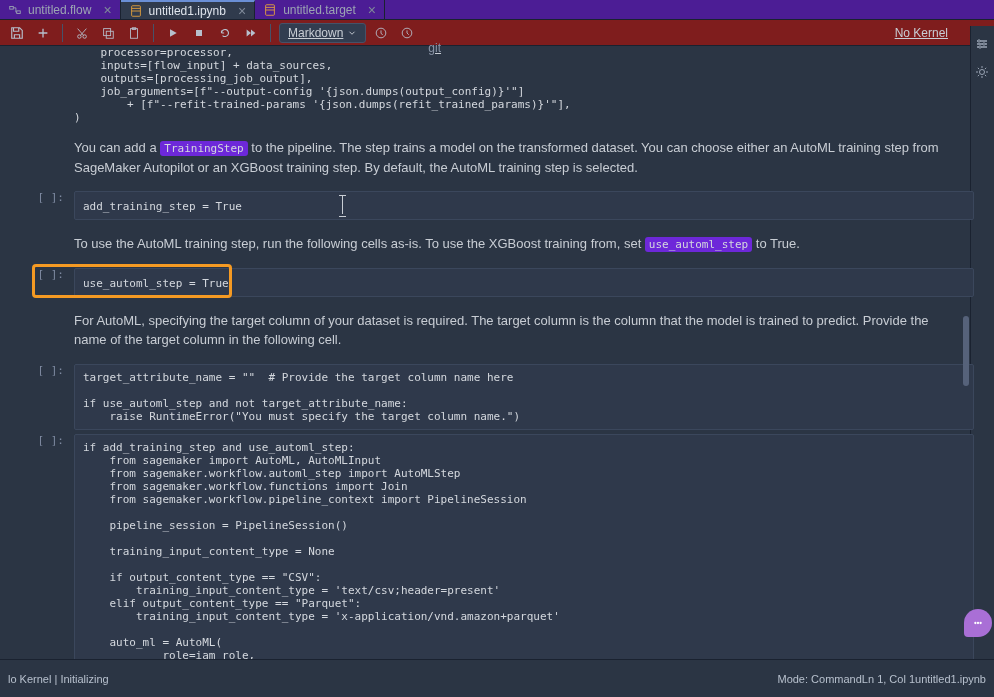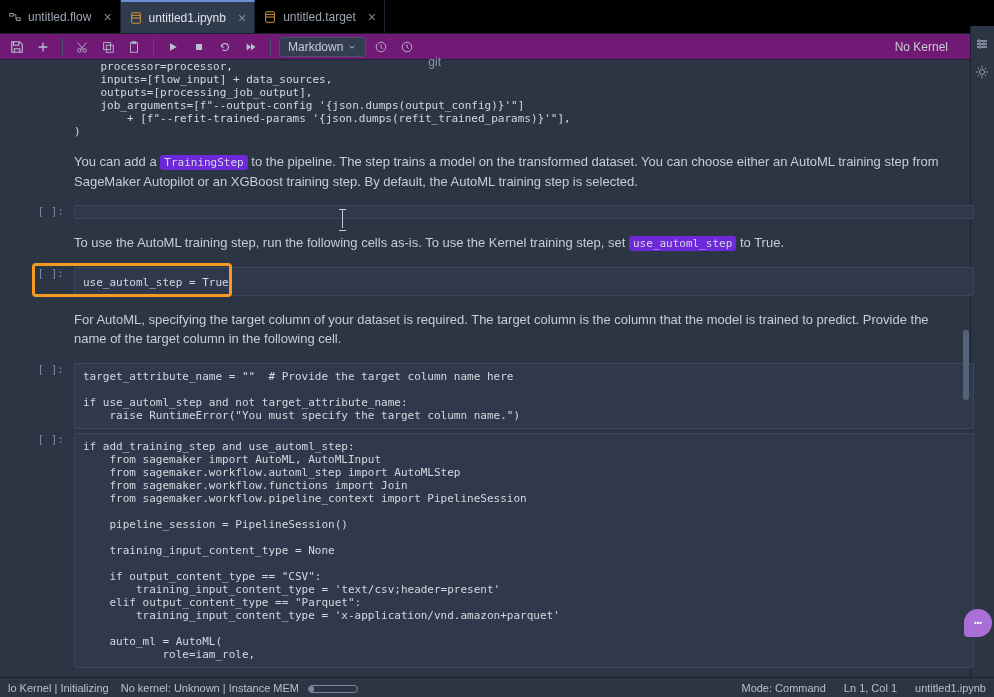--- a/index.html
+++ b/index.html
@@ -7,39 +7,40 @@
   width: 994px; height: 697px;
   background: #2b3544;
   color: #c8cdd4;
   font-family: -apple-system, BlinkMacSystemFont, "Segoe UI", Arial, sans-serif;
   font-size: 13px;
   overflow: hidden;
   position: relative;
 }
 .tabbar {
   display: flex;
-  height: 34px;
-  background: #000000;
+  height: 20px;
+  background: #4c1d95;
   border-bottom: 1px solid #1a2230;
 }
 .tab {
   display: flex; align-items: center;
   padding: 0 8px; gap: 6px;
   border-right: 1px solid #1a2230;
   color: #9ca5b3;
   font-size: 12px;
 }
 .tab.active { color: #dfe4ec; border-top: 2px solid #6a8fd6; background: #303b4d; }
 .tab-icon { width: 14px; height: 14px; }
 .tab-close { color: #7f8a99; cursor: pointer; font-size: 14px; margin-left: 6px; }
 .toolbar {
   display: flex; align-items: center; height: 26px;
   padding: 0 6px; gap: 4px;
-  background: #701a75;
+  background: #7f1d1d;
   border-bottom: 1px solid #1a2230;
+  text-decoration: underline;
 }
 .tbtn {
   width: 22px; height: 22px; display:flex; align-items:center; justify-content:center;
   color: #b7c0cd; border-radius: 3px;
 }
 .divider { width:1px; height:18px; background:#465269; margin:0 4px; }
 .dropdown {
   display:flex; align-items:center; gap:4px;
   background:#323d50; border:1px solid #465269;
   padding: 2px 8px; border-radius:3px; color:#c8cdd4; font-size:12px;
@@ -104,26 +105,26 @@
 .chat-fab {
   position:absolute; right:2px; bottom:60px;
   width:28px; height:28px; background:#a96fd6; border-radius:50% 50% 50% 4px;
   display:flex; align-items:center; justify-content:center; color:#fff;
 }
 .scroll-thumb {
   position:absolute; right:25px; top:270px; width:6px; height:70px;
   background:#56627a; border-radius:3px;
 }
 .statusbar {
-  position:absolute; bottom:0; left:0; right:0; height:20px;
+  position:absolute; bottom:0; left:0; right:0; height:38px;
   background:#2b3544; border-top:1px solid #1a2230;
   display:flex; align-items:center; font-size:11px; color:#b7c0cd;
   padding: 0 8px; gap:12px;
 }
-.status-right { margin-left:auto; display:flex; gap:18px; align-items:center;padding-left:9px; }
+.status-right { margin-left:auto; display:flex; gap:0; align-items:center;padding-left:9px; }
 .mem-bar { width:50px; height:8px; border:1px solid #7d879a; border-radius:4px; position:relative; }
 .mem-fill { position:absolute; left:0; top:0; bottom:0; width:10%; background:#7d879a; border-radius:3px; }
 svg { display:block; }
 </style>
 </head>
 <body>
 
 <div class="tabbar">
   <div class="tab">
     <svg class="tab-icon" viewBox="0 0 16 16">
@@ -256,28 +257,29 @@
         + [f"--refit-trained-params '{json.dumps(refit_trained_params)}'"],
 )</pre>
 
     <div class="md-cell">
       <span>You can add a </span><code class="codefrag">TrainingStep</code><span> to the pipeline. The step trains a model on the transformed dataset. You can choose either an AutoML training step from SageMaker Autopilot or an XGBoost training step. By default, the AutoML training step is selected.</span>
     </div>
 
     <div class="cell" style="position:relative;">
       <div class="prompt">[ ]:</div>
       <div class="cell-body">
+        <span class="cell-code">add_training_step = True</span>
         <span style="position:absolute; left:332px; top:4px;">
           <span class="text-cursor"><span class="text-cursor-bar"></span></span>
         </span>
       </div>
     </div>
 
     <div class="md-cell">
-      <span>To use the AutoML training step, run the following cells as-is. To use the Kernel training step, set </span><code class="codefrag">use_automl_step</code><span> to True.</span>
+      <span>To use the AutoML training step, run the following cells as-is. To use the XGBoost training from, set </span><code class="codefrag">use_automl_step</code><span> to True.</span>
     </div>
 
 
     <div style="position:relative;">
       <div class="cell">
         <div class="prompt">[ ]:</div>
         <div class="cell-body"><span class="cell-code">use_automl_step = True</span></div>
       </div>
       <div class="highlight-box" style="left:32px; top:-4px; width:200px; height:34px;"></div>
     </div>
@@ -325,22 +327,18 @@
 <div class="chat-fab">
   <svg width="14" height="14" viewBox="0 0 16 16">
       <circle cx="5" cy="8" r="1.3" fill="#fff"></circle>
       <circle cx="8" cy="8" r="1.3" fill="#fff"></circle>
       <circle cx="11" cy="8" r="1.3" fill="#fff"></circle>
     </svg>
 </div>
 
 <div class="statusbar">
   <span>lo Kernel | Initializing</span>
-  <span>
-    <span>No kernel: Unknown | Instance MEM</span>
-    <span class="mem-bar" style="display:inline-block; vertical-align:middle; margin-left:6px;"><span class="mem-fill"></span></span>
-  </span>
   <div class="status-right">
     <span>Mode: Command</span>
     <span>Ln 1, Col 1</span>
     <span>untitled1.ipynb</span>
   </div>
 </div>
 
 </body></html>

